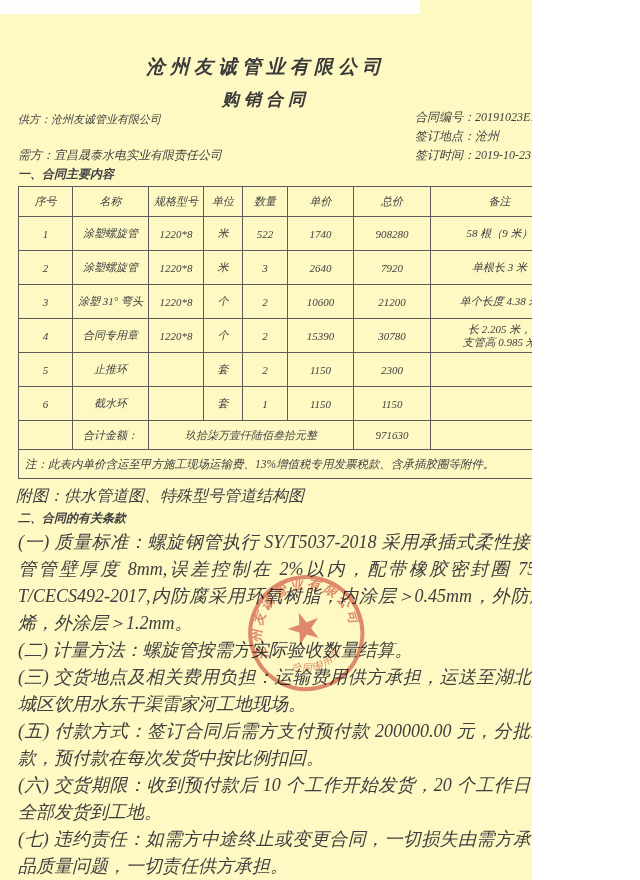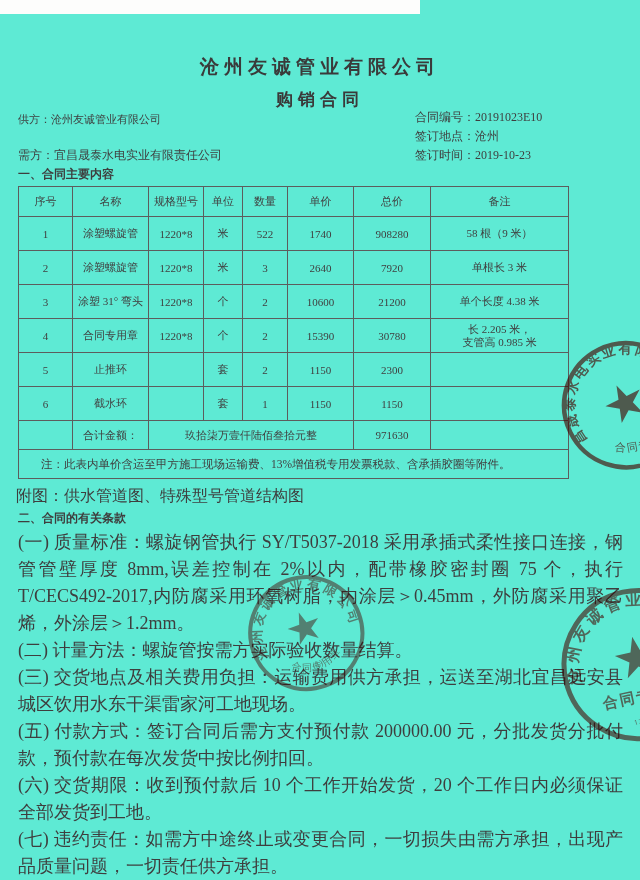--- a/index.html
+++ b/index.html
@@ -1,20 +1,21 @@
 <!DOCTYPE html>
 <html><head>
 <meta charset="utf-8">
 <style>
   html,body { margin:0; padding:0; }
   .page {
-    position:relative; width:640px; height:880px; overflow:hidden;
-    background:#5eead4;
+    position:relative; width:532px; height:880px; overflow:hidden;
+    background:#fef9c3;
     font-family:"Liberation Serif","DejaVu Serif",serif;
     color:#3e3e3e;
+    font-style:italic;
   }
   .scan-strip { position:absolute; left:0; top:0; width:420px; height:14px; background:#fdfdfc; }
 
   .doc-title {
     position:absolute; left:0; top:54px; width:100%;
     text-align:center; font-size:19px; font-weight:600; letter-spacing:5px; color:#3a3a3a;
   }
   .doc-subtitle {
     position:absolute; left:0; top:88px; width:100%;
     text-align:center; font-size:17px; font-weight:600; letter-spacing:5px; color:#3a3a3a;
@@ -32,21 +33,21 @@
   }
   table.items th, table.items td {
     border:1px solid #5d5d5d; text-align:center; vertical-align:middle;
     padding:0 2px; font-weight:normal; overflow:hidden;
   }
   table.items tr.hdr  { height:30px; }
   table.items tr.item { height:34px; }
   table.items tr.sum  { height:29px; }
   table.items tr.note { height:29px; }
   td.remark { white-space:pre-line; line-height:13px; }
-  tr.note td { text-align:left; padding:3px 22px; font-size:11.5px; }
+  tr.note td { text-align:left; padding:3px 6px; font-size:11.5px; }
 
   .attachment { position:absolute; left:16px; top:486px; font-size:16px; }
   .section-2  { position:absolute; left:18px; top:510px; font-size:12px; font-weight:600; }
 
   .terms { position:absolute; left:18px; top:529px; width:605px; font-size:18px;
            line-height:27px; text-align:justify; }
   .terms p { margin:0; }
   .terms p.hanging { padding-left:24px; text-indent:-24px; }
 
   .stamp { position:absolute; mix-blend-mode:multiply; opacity:.82; color:#c93f3a; }

